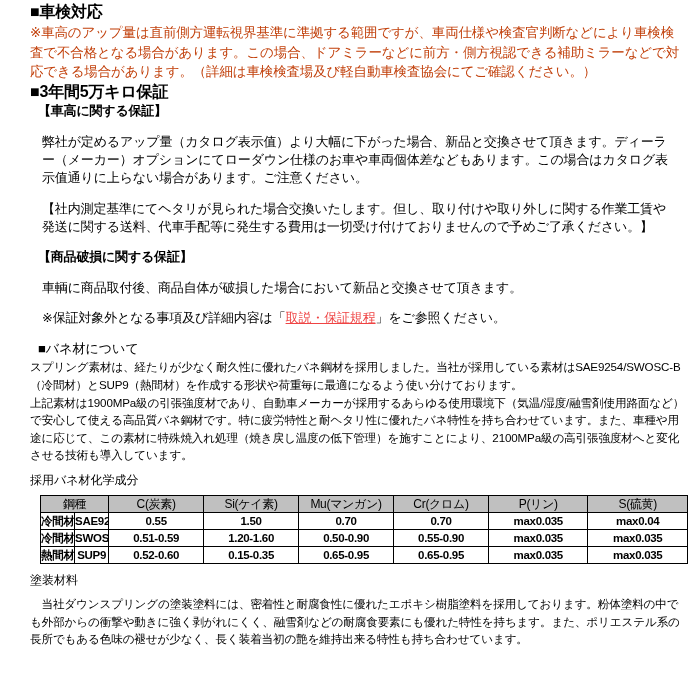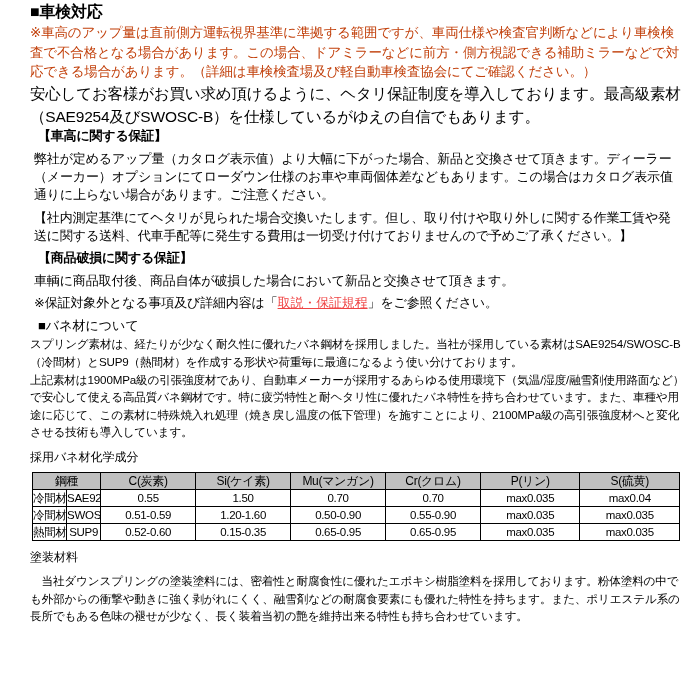--- a/index.html
+++ b/index.html
@@ -64,75 +64,75 @@
   .big-block {
     font-size: 15.5px;
     line-height: 23px;
     letter-spacing: -0.2px;
     margin: 0;
   }
   .mid-block {
     font-size: 13px;
     line-height: 18.4px;
     letter-spacing: -0.15px;
-    margin: 4px;
+    margin: 12px;
   }
   .small-block {
     font-size: 11.6px;
     line-height: 17.6px;
     letter-spacing: -0.15px;
     margin: 0;
   }
 
   .doc-link {
     color: #ef4444;
     text-decoration: underline;
   }
 
   
   .chem-table {
     border-collapse: collapse;
     width: 648px;
-    margin: 4px 0 0 2px;
+    margin: 4px 0 0 10px;
     table-layout: fixed;
     font-size: 11.5px;
   }
   .chem-table th,
   .chem-table td {
     border: 1px solid #000000;
     text-align: center;
     padding: 0;
     height: 16px;
     line-height: 16px;
     font-weight: normal;
     letter-spacing: -0.3px;
     white-space: nowrap;
     overflow: hidden;
   }
   .chem-table thead th {
     background: #c0c0c0;
     font-size: 12px;
   }
-  .chem-table tbody td { background: #ffffff; }
+  .chem-table tbody td { background: #ffffff; font-weight: bold; }
   .col-grade-a { width: 60px; }
   .col-grade-b { width: 80px; }
   .col-val     { width: 84px; }
   .col-val-wide{ width: 88px; }
 </style>
 </head>
 <body>
 
 <div class="page">
 
   <div class="head-sq">■車検対応</div>
 
   <div class="red-block">※車高のアップ量は直前側方運転視界基準に準拠する範囲ですが、車両仕様や検査官判断などにより車検検査で不合格となる場合があります。この場合、ドアミラーなどに前方・側方視認できる補助ミラーなどで対応できる場合があります。（詳細は車検検査場及び軽自動車検査協会にてご確認ください。）</div>
 
-
-  <div class="big-block">安心してお客様がお買い求め頂けるように、ヘタリ保証制度を導入しております。最高級素材（SAE9254及びSWOSC-B）を仕様しているがゆえの自信でもあります。</div>
+  <div class="head-sq">■3年間5万キロ保証</div>
+
 
 
   <div class="head-bracket">【車高に関する保証】</div>
 
   <div class="mid-block">弊社が定めるアップ量（カタログ表示值）より大幅に下がった場合、新品と交換させて頂きます。ディーラー（メーカー）オプションにてローダウン仕様のお車や車両個体差などもあります。この場合はカタログ表示值通りに上らない場合があります。ご注意ください。</div>
 
   <div class="mid-block">【社内測定基準にてヘタリが見られた場合交換いたします。但し、取り付けや取り外しに関する作業工賃や発送に関する送料、代車手配等に発生する費用は一切受け付けておりませんので予めご了承ください。】</div>
 
   <div class="head-bracket">【商品破損に関する保証】</div>
 

